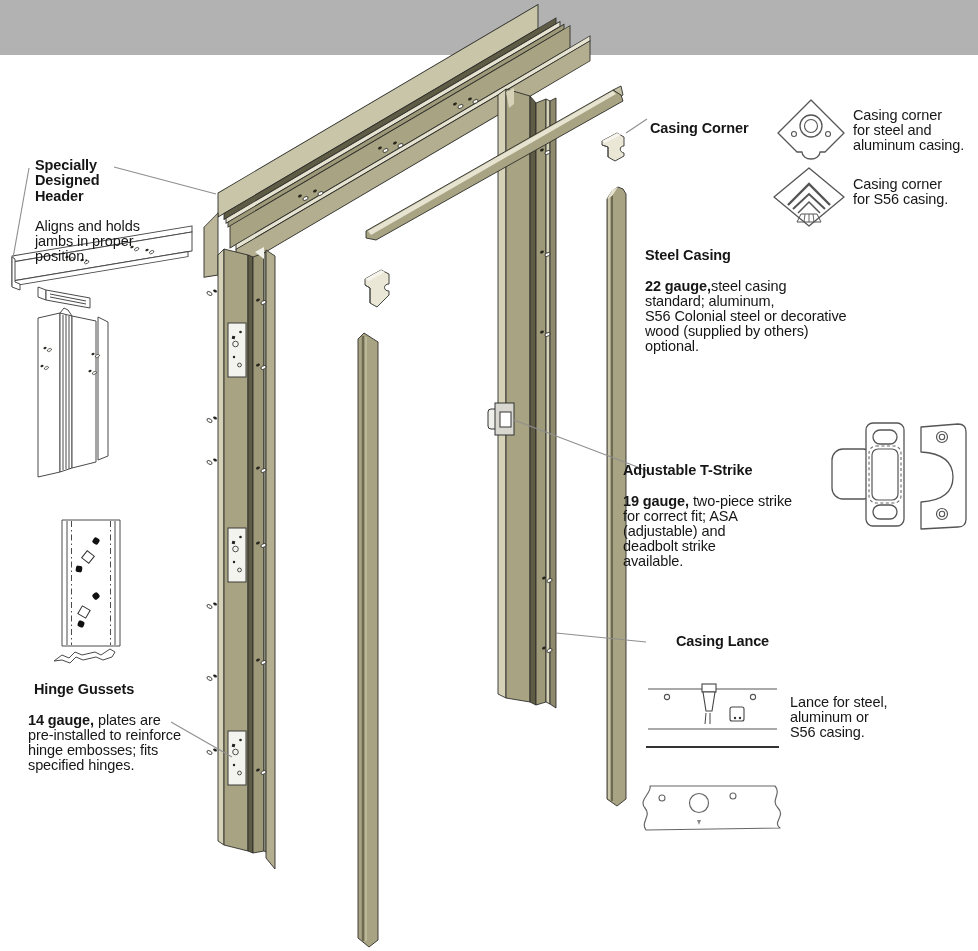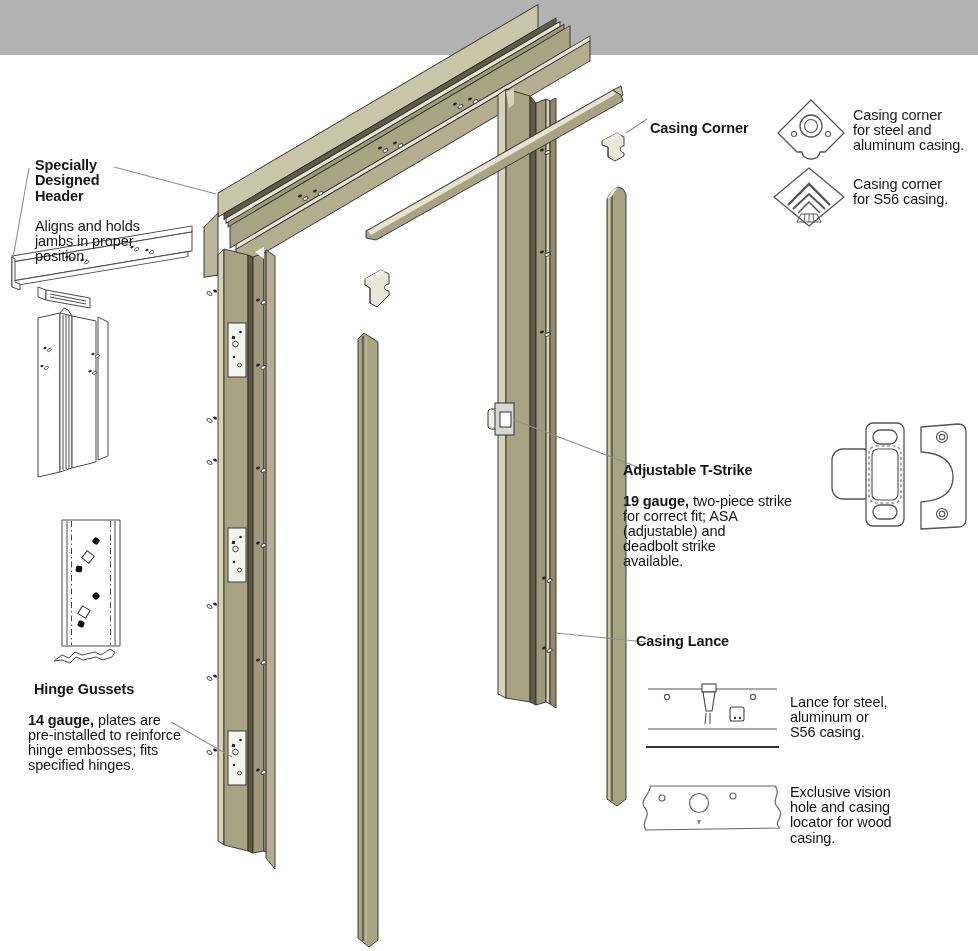--- a/index.html
+++ b/index.html
@@ -262,36 +262,40 @@
   <div class="title">Casing Corner</div>
 </div>
 
 <div class="lbl" style="left:853px;top:108px;width:125px">Casing corner
 for steel and
 aluminum casing.</div>
 
 <div class="lbl" style="left:853px;top:177px;width:125px">Casing corner
 for S56 casing.</div>
 
+<div class="lbl" style="left:645px;top:233px;width:240px">
+  <div class="title">Steel Casing</div>
+  <div><b>22 gauge,</b><span>steel casing
+standard; aluminum,
+S56 Colonial steel or decorative
+wood (supplied by others)
+optional.</span></div>
+</div>
 
 <div class="lbl" style="left:623px;top:448px;width:190px">
   <div class="title">Adjustable T-Strike</div>
   <div><b>19 gauge,</b><span> two-piece strike
 for correct fit; ASA
 (adjustable) and
 deadbolt strike
 available.</span></div>
 </div>
 
-<div class="lbl" style="left:636px;top:619px;width:160px">
+<div class="lbl" style="left:676px;top:619px;width:160px">
   <div class="title">Casing Lance</div>
 </div>
 
 <div class="lbl" style="left:790px;top:695px;width:130px">Lance for steel,
 aluminum or
 S56 casing.</div>
 
-<div class="lbl" style="left:790px;top:785px;width:130px">Exclusive vision
-hole and casing
-locator for wood
-casing.</div>
 
 </div>
 
 </body></html>

